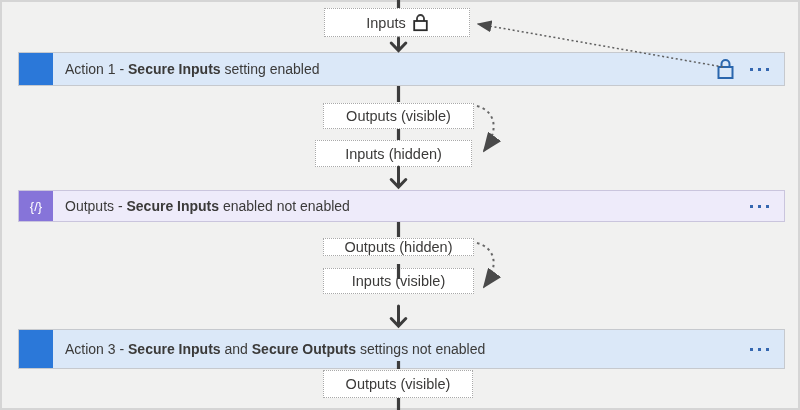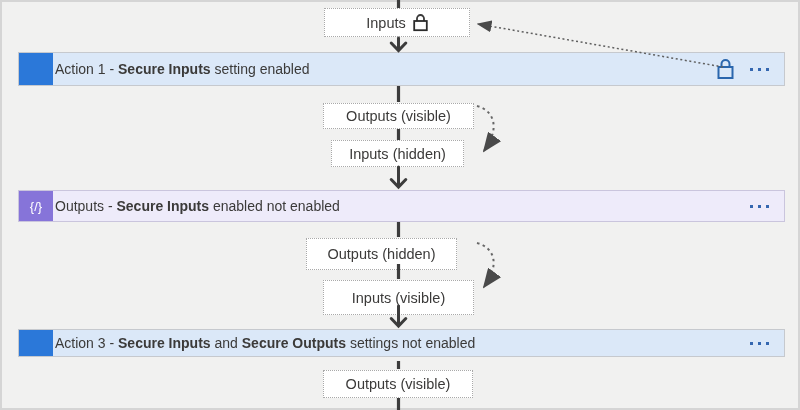--- a/index.html
+++ b/index.html
@@ -17,21 +17,21 @@
   }
   .bar-blue{background:#dbe8f8;border:1px solid #c6c9ce;}
   .bar-purple{background:#eeebfa;border:1px solid #cac5dd;}
   .bar-icon{
     width:34px;align-self:stretch;flex:0 0 34px;
     display:flex;align-items:center;justify-content:center;
     color:#fff;font-size:13px;
   }
   .icon-blue{background:#2b78d9;}
   .icon-purple{background:#8674d9;}
-  .bar-text{margin-left:2px;font-size:14px;white-space:pre;}
+  .bar-text{margin-left:12px;font-size:14px;white-space:pre;}
   .seg-b{font-weight:bold;}
   .seg-i{}
   .bar-right{margin-left:auto;display:flex;align-items:center;gap:13px;padding-right:13px;}
   .ellipsis{display:flex;gap:5px;align-items:center;padding:4px 2px;cursor:pointer;}
   .ellipsis i{display:block;width:3px;height:3px;background:#3567b0;}
   .flow-box{
     position:absolute;box-sizing:border-box;background:#ffffff;
     border:1px dotted #a9a9a9;display:flex;align-items:center;justify-content:center;
     gap:7px;font-size:14.5px;z-index:20;
   }
@@ -95,47 +95,47 @@
           <i></i>
           <i></i>
         </div>
     </div>
   </div>
 
   <div class="flow-box" style="left:323px;top:103px;width:151px;height:26px;">
     <span>Outputs (visible)</span>
   </div>
 
-  <div class="flow-box" style="left:331px;top:140px;width:133px;height:27px;">
+  <div class="flow-box" style="left:315px;top:140px;width:157px;height:27px;">
     <span>Inputs (hidden)</span>
   </div>
 
   <div class="bar bar-purple" style="top:190px;height:32px;">
     <div class="bar-icon icon-purple">
       <span>{/}</span>
     </div>
     <div class="bar-text"><span>Outputs - </span><span class="seg-b">Secure Inputs</span><span> enabled </span><span class="seg-i">not enabled</span></div>
     <div class="bar-right">
       <div class="ellipsis">
           <i></i>
           <i></i>
           <i></i>
         </div>
     </div>
   </div>
 
-  <div class="flow-box" style="left:306px;top:238px;width:151px;height:32px;">
+  <div class="flow-box" style="left:323px;top:238px;width:151px;height:18px;">
     <span>Outputs (hidden)</span>
   </div>
 
-  <div class="flow-box" style="left:323px;top:280px;width:151px;height:35px;">
+  <div class="flow-box" style="left:323px;top:268px;width:151px;height:26px;">
     <span>Inputs (visible)</span>
   </div>
 
-  <div class="bar bar-blue" style="top:329px;height:28px;">
+  <div class="bar bar-blue" style="top:329px;height:40px;">
     <div class="bar-icon icon-blue"></div>
     <div class="bar-text"><span>Action 3 - </span><span class="seg-b">Secure Inputs</span><span> and </span><span class="seg-b">Secure Outputs</span><span> settings </span><span class="seg-i">not enabled</span></div>
     <div class="bar-right">
       <div class="ellipsis">
           <i></i>
           <i></i>
           <i></i>
         </div>
     </div>
   </div>

